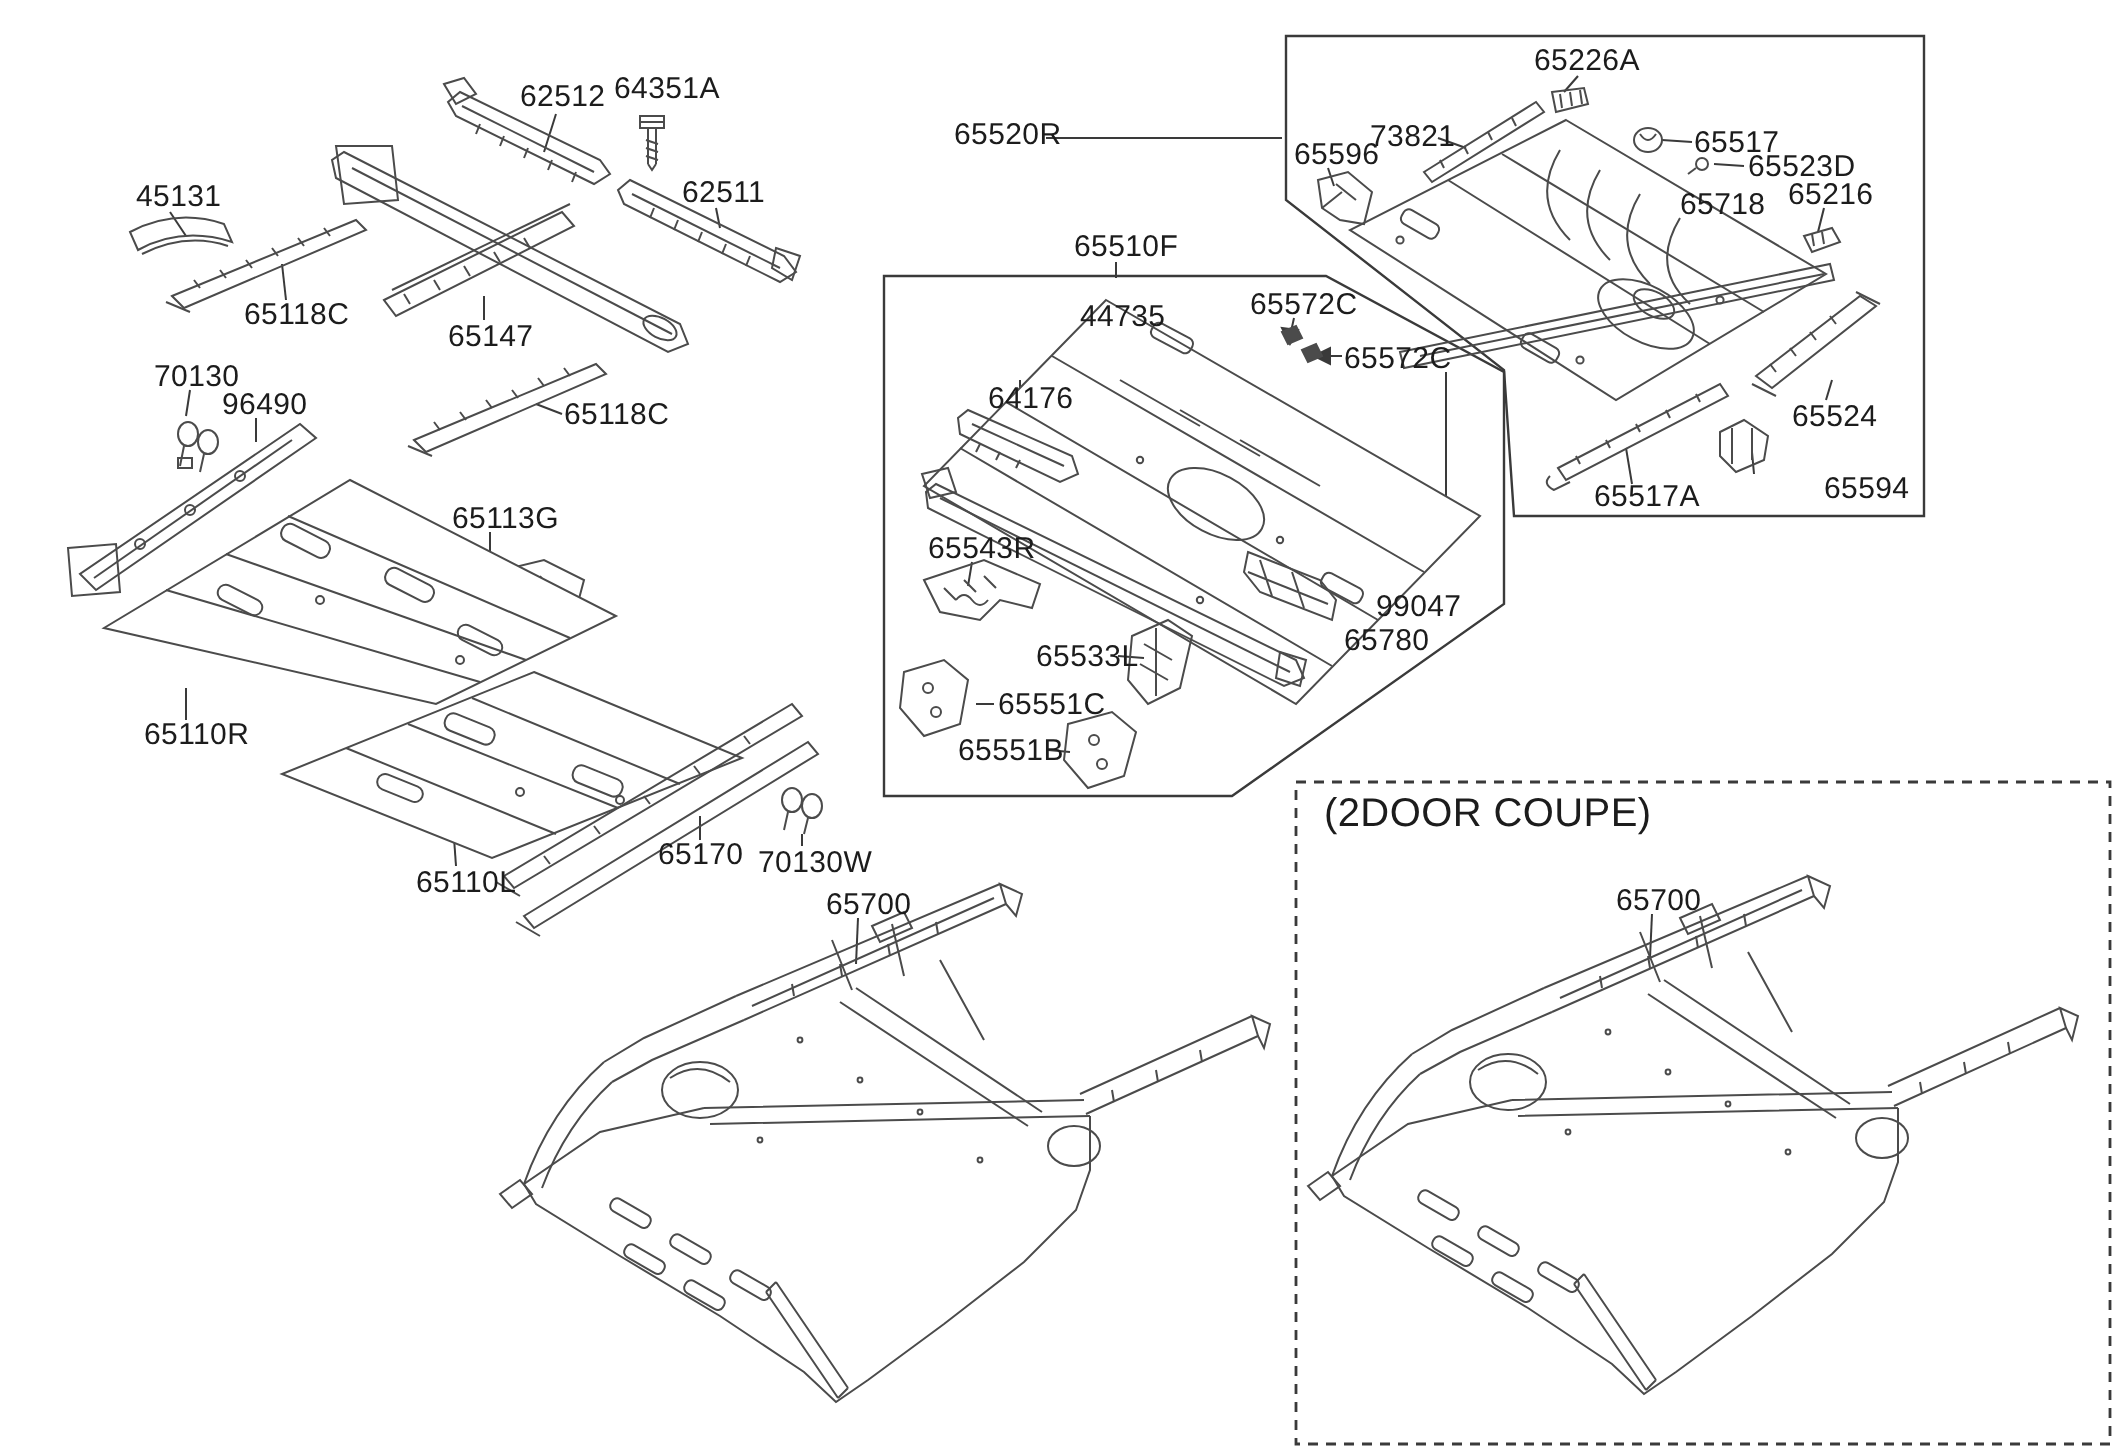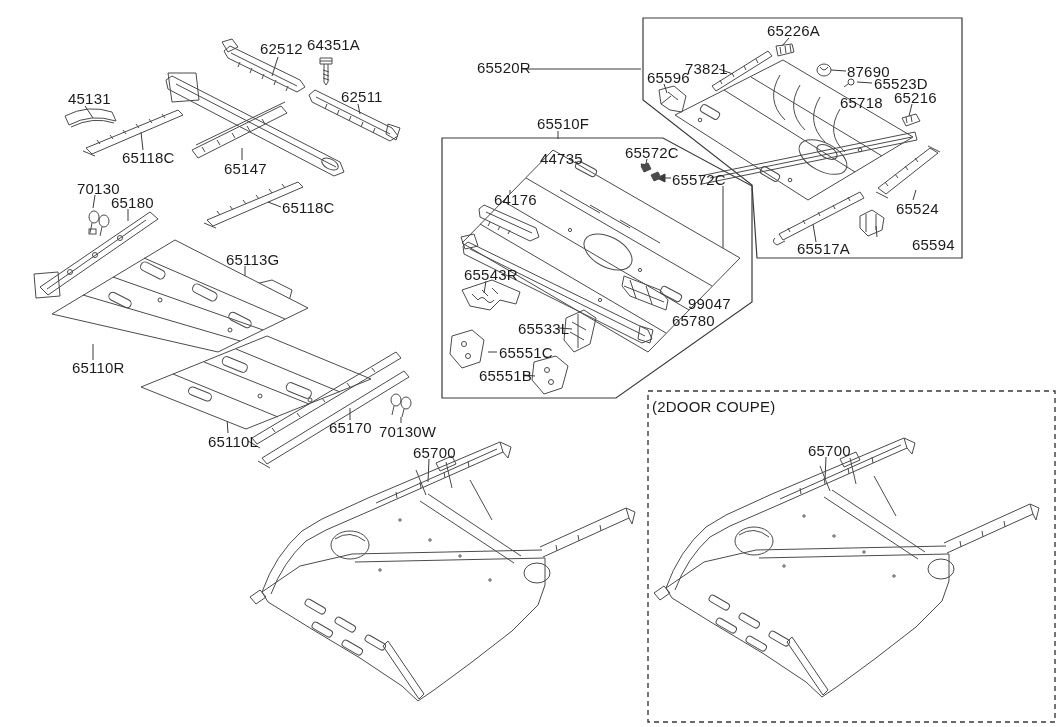--- a/index.html
+++ b/index.html
@@ -5,21 +5,21 @@
   html,body{margin:0;padding:0;background:#fff;}
   .stage{
     position:relative;width:1063px;height:727px;background:#ffffff;
     font-family:"Liberation Sans",sans-serif;overflow:hidden;
   }
   .art-svg{position:absolute;left:0;top:0;}
   .lbl{
     position:absolute;font-size:15px;line-height:16px;color:#1c1c1c;
     white-space:nowrap;letter-spacing:.2px;
   }
-  .lbl.caption{font-size:15px;}
+  .lbl.caption{font-size:20px;margin-left:10px;}
 </style>
 </head>
 <body>
 
 <div class="stage">
 
 <svg class="art-svg" width="1063" height="727" viewBox="0 0 1063 727">
 
   <g stroke="#3a3a3a" stroke-width="1.2" fill="none">
     <polygon points="643,18 962,18 962,258 757,258 752,185 643,100"></polygon>
@@ -348,21 +348,21 @@
   <use href="#frame65700" x="404" y="-4"></use>
 </svg>
 
 <div class="lbl" style="left:260px;top:41px">62512</div>
 <div class="lbl" style="left:307px;top:37px">64351A</div>
 <div class="lbl" style="left:68px;top:91px">45131</div>
 <div class="lbl" style="left:341px;top:89px">62511</div>
 <div class="lbl" style="left:122px;top:150px">65118C</div>
 <div class="lbl" style="left:224px;top:161px">65147</div>
 <div class="lbl" style="left:77px;top:181px">70130</div>
-<div class="lbl" style="left:111px;top:195px">65180</div>
+<div class="lbl" style="left:111px;top:195px">96490</div>
 <div class="lbl" style="left:282px;top:200px">65118C</div>
 <div class="lbl" style="left:226px;top:252px">65113G</div>
 <div class="lbl" style="left:72px;top:360px">65110R</div>
 <div class="lbl" style="left:208px;top:434px">65110L</div>
 <div class="lbl" style="left:329px;top:420px">65170</div>
 <div class="lbl" style="left:379px;top:424px">70130W</div>
 <div class="lbl" style="left:413px;top:445px">65700</div>
 <div class="lbl" style="left:537px;top:116px">65510F</div>
 <div class="lbl" style="left:540px;top:151px">44735</div>
 <div class="lbl" style="left:625px;top:145px">65572C</div>
@@ -371,21 +371,21 @@
 <div class="lbl" style="left:464px;top:267px">65543R</div>
 <div class="lbl" style="left:518px;top:321px">65533L</div>
 <div class="lbl" style="left:499px;top:345px">65551C</div>
 <div class="lbl" style="left:479px;top:368px">65551B</div>
 <div class="lbl" style="left:688px;top:296px">99047</div>
 <div class="lbl" style="left:672px;top:313px">65780</div>
 <div class="lbl" style="left:477px;top:60px">65520R</div>
 <div class="lbl" style="left:767px;top:23px">65226A</div>
 <div class="lbl" style="left:647px;top:70px">65596</div>
 <div class="lbl" style="left:685px;top:61px">73821</div>
-<div class="lbl" style="left:847px;top:64px">87690</div>
+<div class="lbl" style="left:847px;top:64px">65517</div>
 <div class="lbl" style="left:874px;top:76px">65523D</div>
 <div class="lbl" style="left:894px;top:90px">65216</div>
 <div class="lbl" style="left:840px;top:95px">65718</div>
 <div class="lbl" style="left:896px;top:201px">65524</div>
 <div class="lbl" style="left:912px;top:237px">65594</div>
 <div class="lbl" style="left:797px;top:241px">65517A</div>
 <div class="lbl caption" style="left:652px;top:399px">(2DOOR COUPE)</div>
 <div class="lbl" style="left:808px;top:443px">65700</div>
 
 </div>

